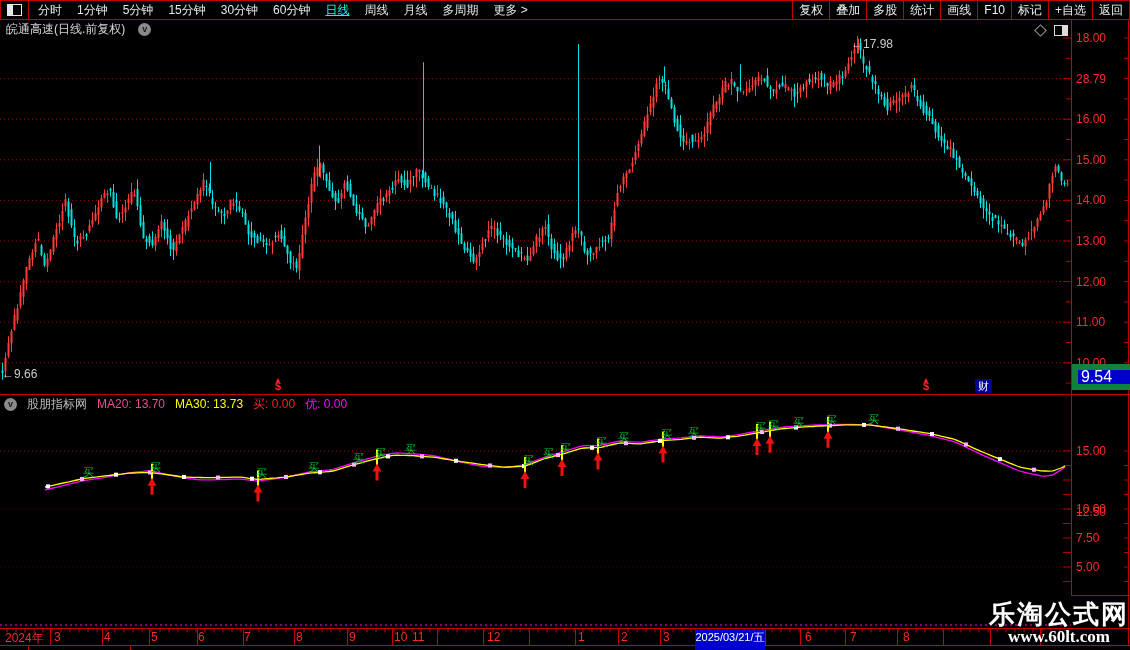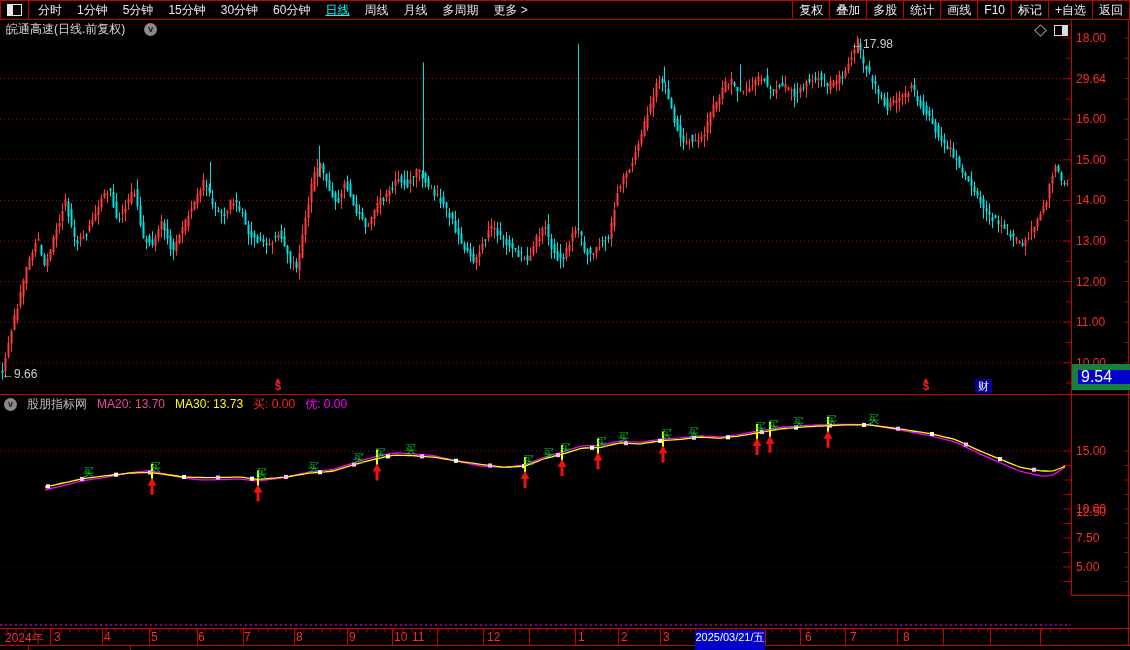--- a/index.html
+++ b/index.html
@@ -12,21 +12,21 @@
   .winicon{width:27px;height:18px;border-right:1px solid #c80000;display:flex;align-items:center;justify-content:center;}
   .wi{display:inline-block;width:13px;height:10px;border:1px solid #e8e8e8;position:relative;}
   .wi::after{content:"";position:absolute;left:0;top:0;width:5px;height:10px;background:#e8e8e8;}
   .menu-left{display:flex;align-items:center;padding-left:9px;flex:1 1 auto;}
   .menu-left .mi{color:#e8e8e8;font-size:12px;margin-right:15px;white-space:nowrap;}
   .menu-left .mi.active{color:#00ffff;text-decoration:underline;}
   .menu-right{display:flex;align-items:center;height:18px;}
   .menu-right .mr{color:#f0f0f0;font-size:12px;padding:0 6px;border-left:1px solid #c80000;
                   height:18px;display:flex;align-items:center;white-space:nowrap;}
   
-  .title-row{position:absolute;left:6px;top:21px;z-index:5;color:#d8d8d8;font-size:12px;display:flex;align-items:center;gap:19px;justify-content:space-between;}
+  .title-row{position:absolute;left:6px;top:21px;z-index:5;color:#d8d8d8;font-size:12px;display:flex;align-items:center;gap:13px;justify-content:space-between;}
   .circ{display:inline-block;width:13px;height:13px;border-radius:50%;background:#8a8a8a;color:#1a1a1a;
         font-size:9px;line-height:12px;text-align:center;font-weight:bold;}
   .corner-icons{position:absolute;left:1036px;top:25px;z-index:5;display:flex;gap:9px;align-items:center;}
   .dia{width:7px;height:7px;border:1px solid #9a9a9a;transform:rotate(45deg);}
   .halfsq{width:12px;height:9px;border:1px solid #dcdcdc;position:relative;}
   .halfsq::after{content:"";position:absolute;right:0;top:0;width:5px;height:9px;background:#dcdcdc;}
   
   .axlabel{position:absolute;left:1076px;color:#ff2a2a;font-size:12px;z-index:4;width:50px;}
   .last-box{position:absolute;left:1072px;top:364px;width:54px;height:14px;background:#0000cc;
             border:6px solid #15803d;color:#fff;font-size:16px;line-height:14px;padding-left:3px;z-index:6;}
@@ -1097,21 +1097,21 @@
     <span class="circ">v</span>
   </div>
 
   <div class="corner-icons">
     <span class="dia"></span>
     <span class="halfsq"></span>
   </div>
 
   <div id="price-axis">
       <div class="axlabel" style="top: 31px;">18.00</div>
-      <div class="axlabel" style="top: 71.6px;">29.64</div>
+      <div class="axlabel" style="top: 71.6px;">28.79</div>
       <div class="axlabel" style="top: 112.2px;">16.00</div>
       <div class="axlabel" style="top: 152.8px;">15.00</div>
       <div class="axlabel" style="top: 193.4px;">14.00</div>
       <div class="axlabel" style="top: 234px;">13.00</div>
       <div class="axlabel" style="top: 274.6px;">12.00</div>
       <div class="axlabel" style="top: 315.2px;">11.00</div>
       <div class="axlabel" style="top: 355.8px;">10.00</div>
     </div>
   <div class="last-box">9.54</div>
   <div id="annos">
@@ -1154,13 +1154,17 @@
       <div class="tl-label" style="left: 487px;">12</div>
       <div class="tl-label" style="left: 578px;">1</div>
       <div class="tl-label" style="left: 621px;">2</div>
       <div class="tl-label" style="left: 663px;">3</div>
       <div class="tl-label" style="left: 805px;">6</div>
       <div class="tl-label" style="left: 850px;">7</div>
       <div class="tl-label" style="left: 903px;">8</div>
       <div class="datebox" style="left: 695px; width: 70px;">2025/03/21/五</div>
     </div>
 
+  <div class="wm">
+    <div class="wm1">乐淘公式网</div>
+    <div class="wm2">www.60lt.com</div>
+  </div>
 </div>
 
 </body></html>

